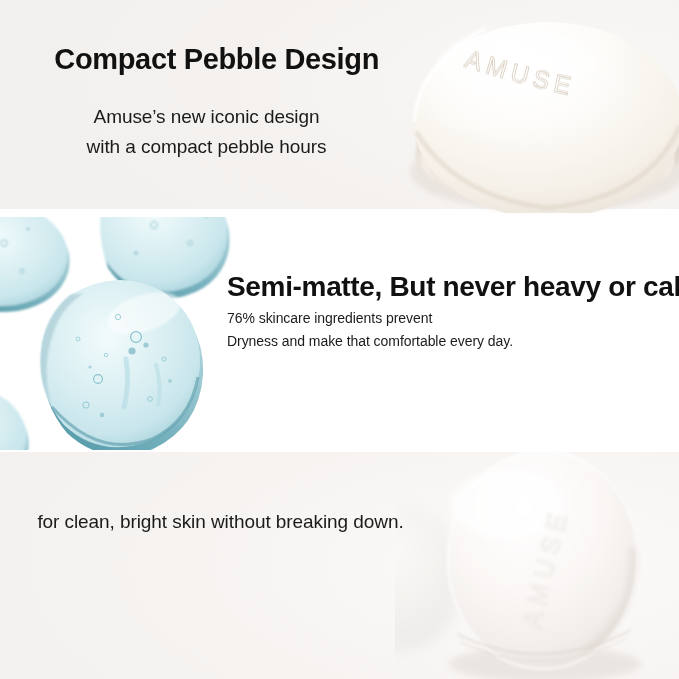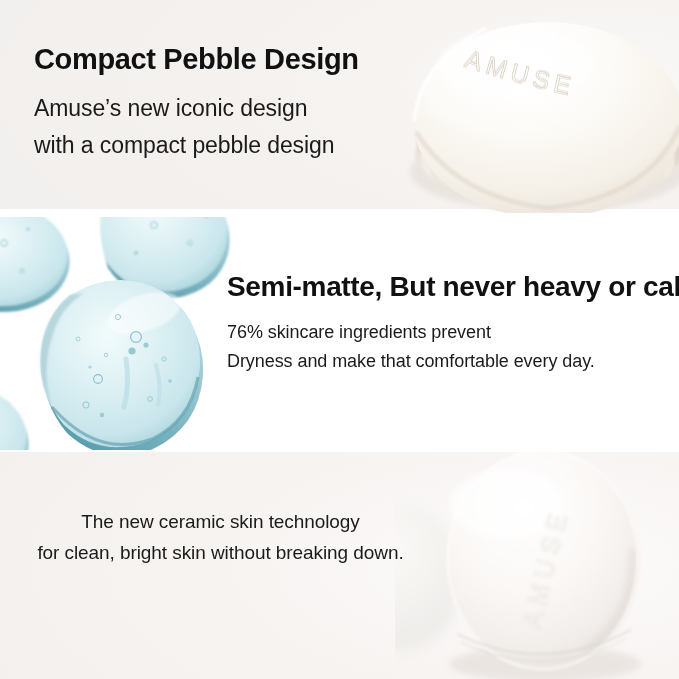--- a/index.html
+++ b/index.html
@@ -60,45 +60,46 @@
   
   .text-block { position: absolute; z-index: 6; }
 
   .headline {
     font-weight: bold;
     color: #111111;
     letter-spacing: -0.012em;
     line-height: 1.18;
     margin: 0;
     white-space: nowrap;
+    text-align: right;
   }
   .body-copy {
     color: #1b1b1b;
     margin: 0;
     font-weight: 400;
     letter-spacing: -0.004em;
   }
   .body-copy .line { display: block; white-space: nowrap; }
 
   
   #p1-text { left: 34px; top: 42px; width: 345px; }
   #p1-text .headline { font-size: 29px; }
   #p1-text .body-copy {
-    margin-top: 14px;
-    font-size: 23px;
+    margin-top: 26px;
+    font-size: 19px;
     line-height: 1.58;
-    text-align: left;
+    text-align: center;
   }
 
   
   #p2-text { left: 227px; top: 53px; width: 440px; }
   #p2-text .headline { font-size: 28px; }
   #p2-text .body-copy {
-    margin-top: 15px;
-    font-size: 18px;
+    margin-top: 4px;
+    font-size: 14px;
     line-height: 1.63;
     text-align: left;
   }
 
   
   #p3-text { left: 8px; top: 42px; width: 425px; }
   #p3-text .headline { font-size: 28px; text-align: center; }
   #p3-text .body-copy {
     margin-top: 13px;
     font-size: 19px;
@@ -208,21 +209,21 @@
             <textPath href="#amusePath1" startOffset="2%">AMUSE</textPath>
           </text>
         </g>
       </svg>
     </div>
 
     <div class="text-block" id="p1-text">
       <h2 class="headline">Compact Pebble Design</h2>
       <p class="body-copy">
         <span class="line">Amuse’s new iconic design</span>
-        <span class="line">with a compact pebble design</span>
+        <span class="line">with a compact pebble hours</span>
       </p>
     </div>
   </section>
 
   <section class="panel" id="panel-2">
 
     <div id="gel-art">
       <svg viewBox="0 0 250 250" width="250" height="250" aria-hidden="true">
         <defs>
           <radialGradient id="gelFill" cx="42%" cy="34%" r="72%">
@@ -356,19 +357,18 @@
           <g transform="rotate(-76 150 120)" opacity="0.9" filter="url(#blurMid)">
             <text x="150" y="128" text-anchor="middle" font-family="&quot;Liberation Sans&quot;, sans-serif" font-size="26" letter-spacing="6" fill="#ffffff" opacity="0.9" stroke="#e7e0da" stroke-width="0.6">AMUSE</text>
             <text x="150" y="129.6" text-anchor="middle" font-family="&quot;Liberation Sans&quot;, sans-serif" font-size="26" letter-spacing="6" fill="none" stroke="#cfc6bf" stroke-width="0.5" opacity="0.5">AMUSE</text>
           </g>
         </g>
       </svg>
     </div>
 
     <div class="text-block" id="p3-text">
       <p class="body-copy">
-        <span class="line">The new ceramic skin technology</span>
         <span class="line">for clean, bright skin without breaking down.</span>
       </p>
     </div>
   </section>
 
 </div>
 
 </body></html>

